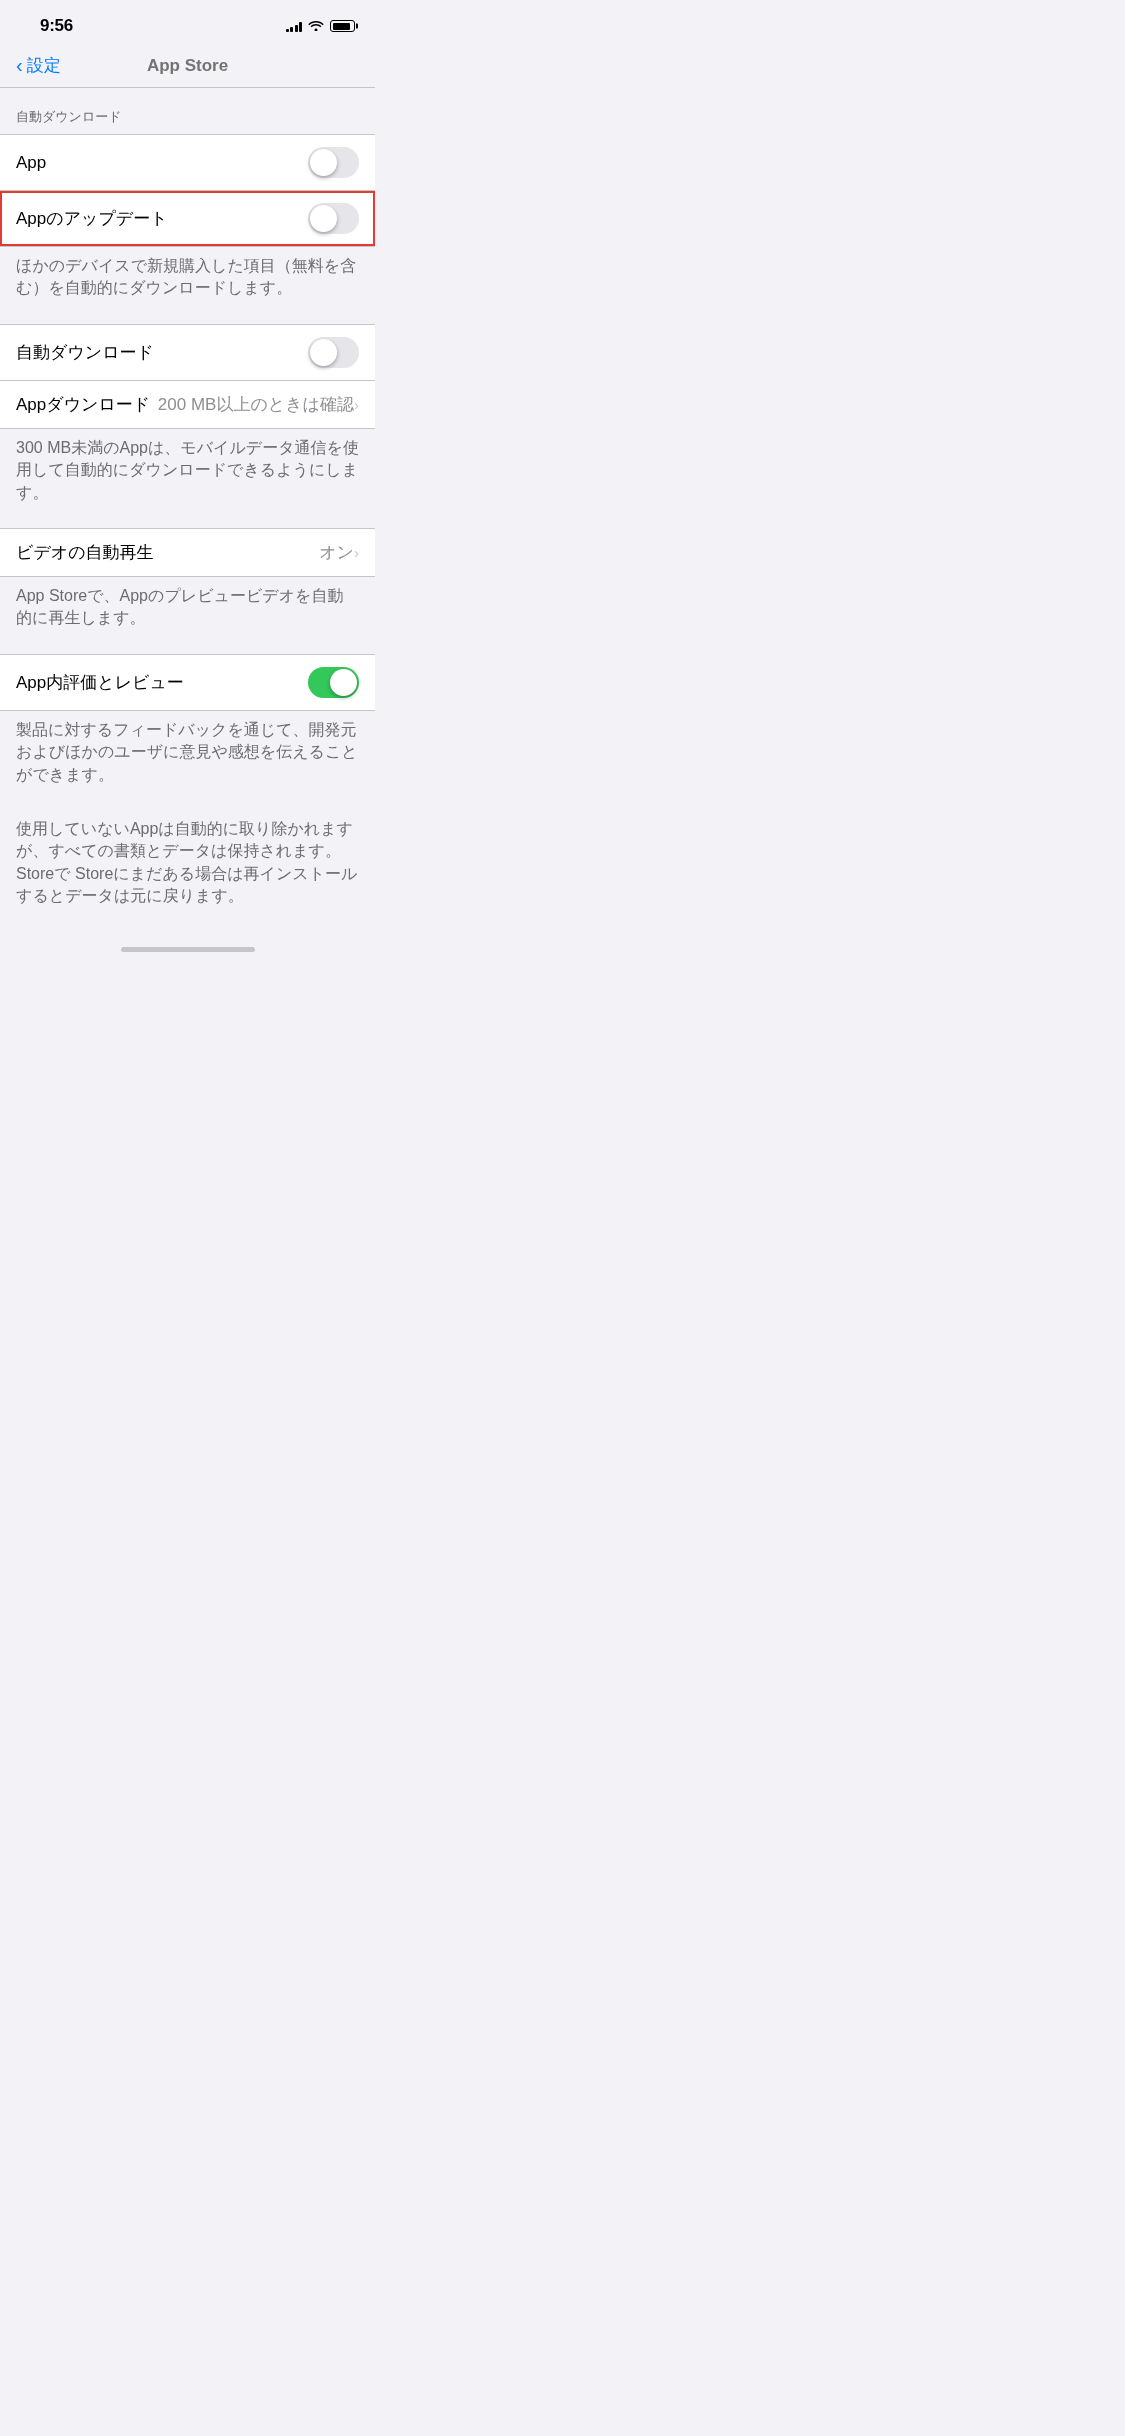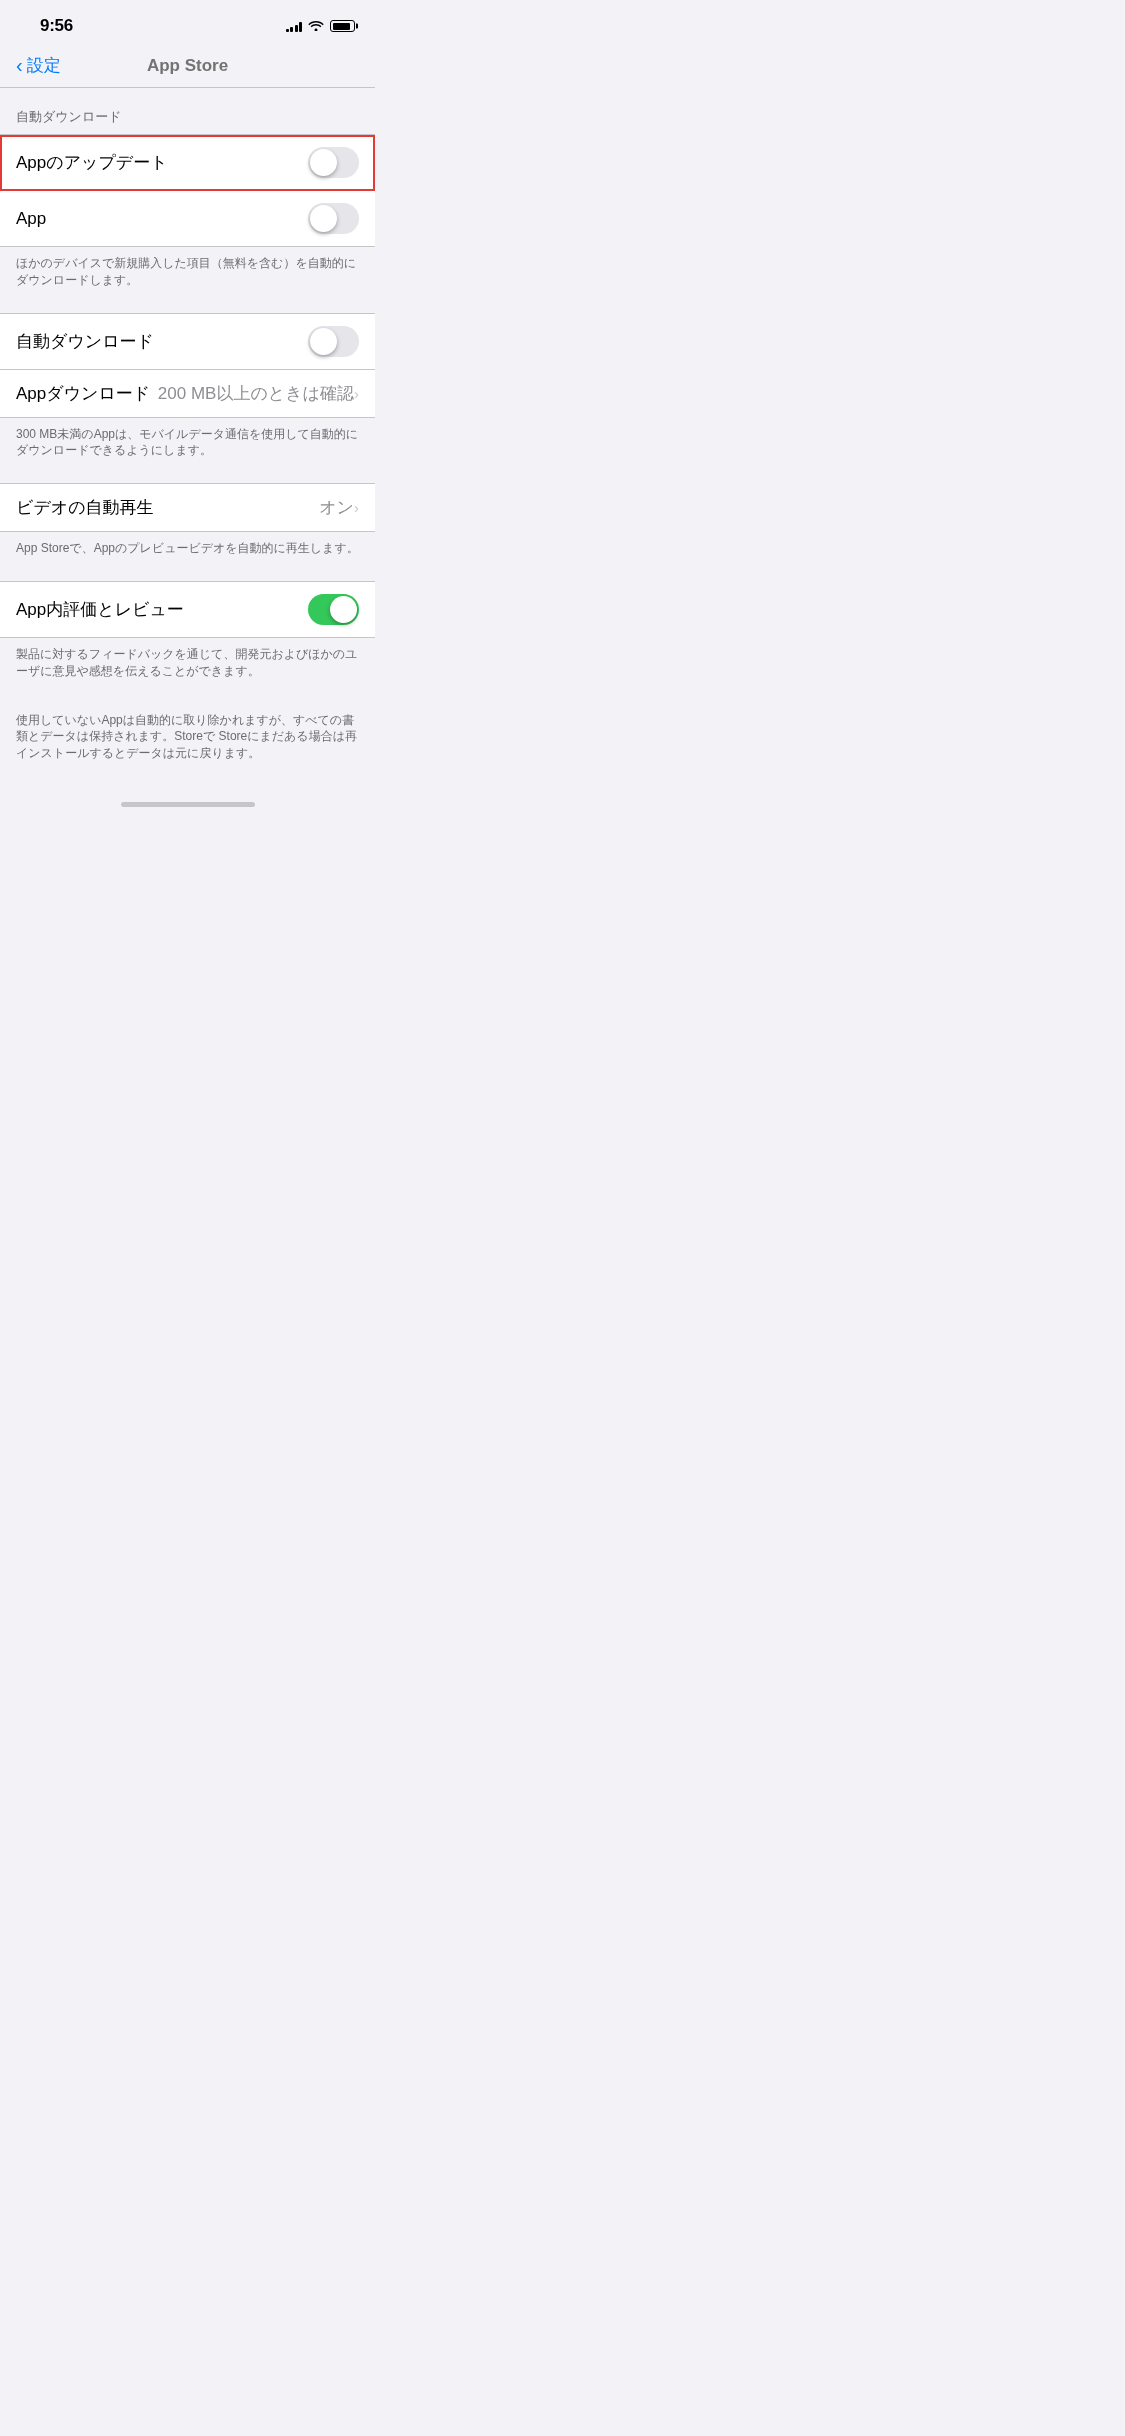--- a/index.html
+++ b/index.html
@@ -187,21 +187,21 @@
     .toggle.off .toggle-knob {
       left: 2px;
     }
     .toggle.on .toggle-knob {
       left: 22px;
     }
 
     
     .section-desc {
       padding: 8px 16px 16px 16px;
-      font-size: 12px;
+      font-size: 16px;
       color: #6c6c70;
       background: #f2f2f7;
       line-height: 1.4;
     }
 
     
     .spacer {
       height: 8px;
       background: #f2f2f7;
     }
@@ -252,33 +252,33 @@
     <span>設定</span>
   </div>
   <span class="nav-title">App Store</span>
 </div>
 
 <div class="content">
 
   <div class="section-header">自動ダウンロード</div>
   <div class="settings-group">
 
+    <div class="settings-row">
+      <span class="row-label">App</span>
+      <div class="toggle off">
+        <div class="toggle-knob"></div>
+      </div>
+    </div>
+
     <div class="settings-row highlighted" style="outline: 2px solid #e53935; outline-offset: -2px;">
       <span class="row-label">Appのアップデート</span>
       <div class="toggle off">
         <div class="toggle-knob"></div>
       </div>
     </div>
-
-    <div class="settings-row">
-      <span class="row-label">App</span>
-      <div class="toggle off">
-        <div class="toggle-knob"></div>
-      </div>
-    </div>
   </div>
   <div class="section-desc">ほかのデバイスで新規購入した項目（無料を含む）を自動的にダウンロードします。</div>
 
   <div class="spacer"></div>
 
   <div class="settings-group">
 
     <div class="settings-row">
       <span class="row-label">自動ダウンロード</span>
       <div class="toggle off">

